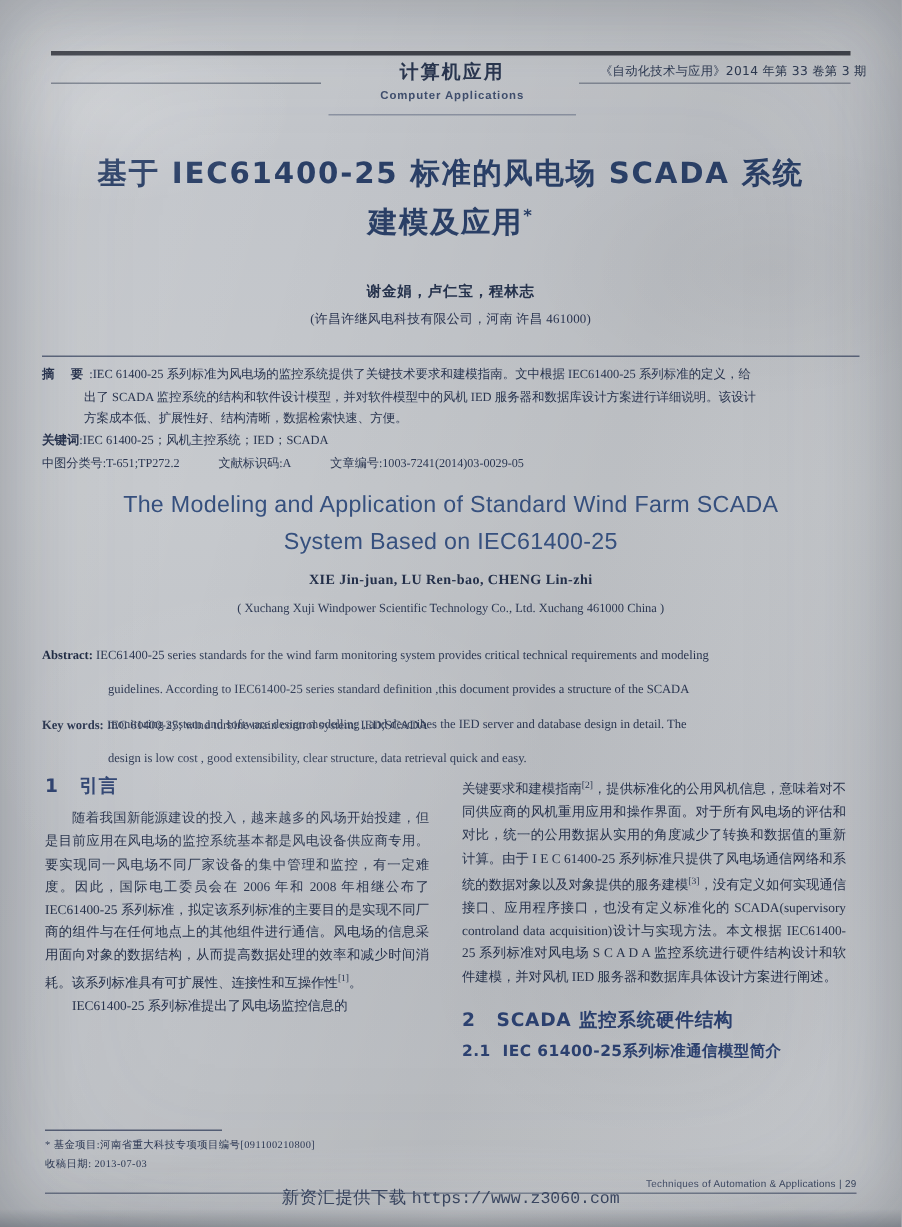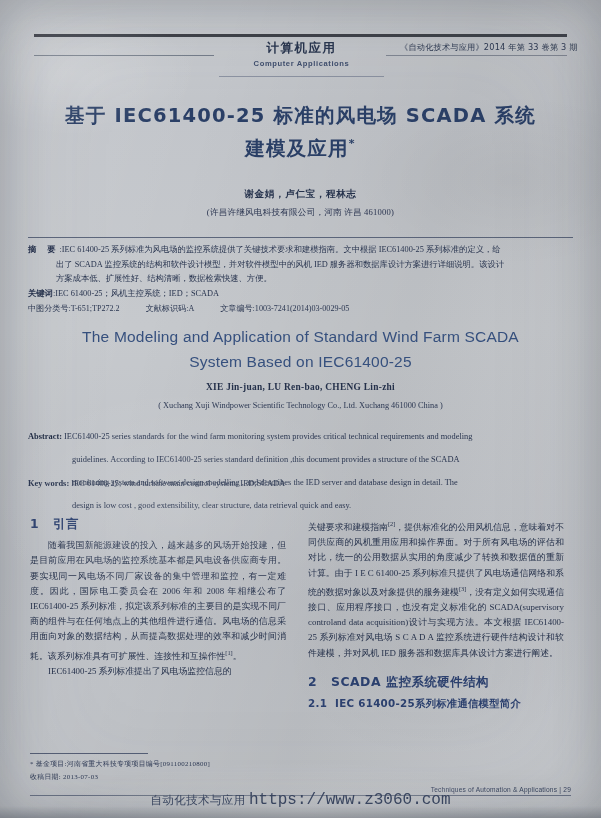--- a/index.html
+++ b/index.html
@@ -327,21 +327,21 @@
     left: 0; top: 791px;
     width: 601px;
     text-align: center;
     font-size: 11.5px;
     color: #39455f;
     letter-spacing: 0.4px;
     z-index: 8;
   }
   .watermark .url {
     font-family: "Liberation Mono", "DejaVu Sans Mono", monospace;
-    font-size: 16px;
+    font-size: 11px;
     letter-spacing: 0;
   }
   .edge-bottom {
     position: absolute;
     left: 0; bottom: 0;
     width: 601px; height: 12px;
     background: linear-gradient(180deg, rgba(120,126,134,0.0) 0%, rgba(118,124,133,0.55) 100%);
     z-index: 5;
   }
 </style>
@@ -429,16 +429,16 @@
       <span>29</span>
     </div>
 
   </div>
 
   <div class="grain"></div>
   <div class="vignette"></div>
   <div class="edge-bottom"></div>
 
   <div class="watermark">
-    <span>自动化技术与应用</span>
+    <span>新资汇提供下载</span>
     <span class="url">https://www.z3060.com</span>
   </div>
 </div>
 
 </body></html>

